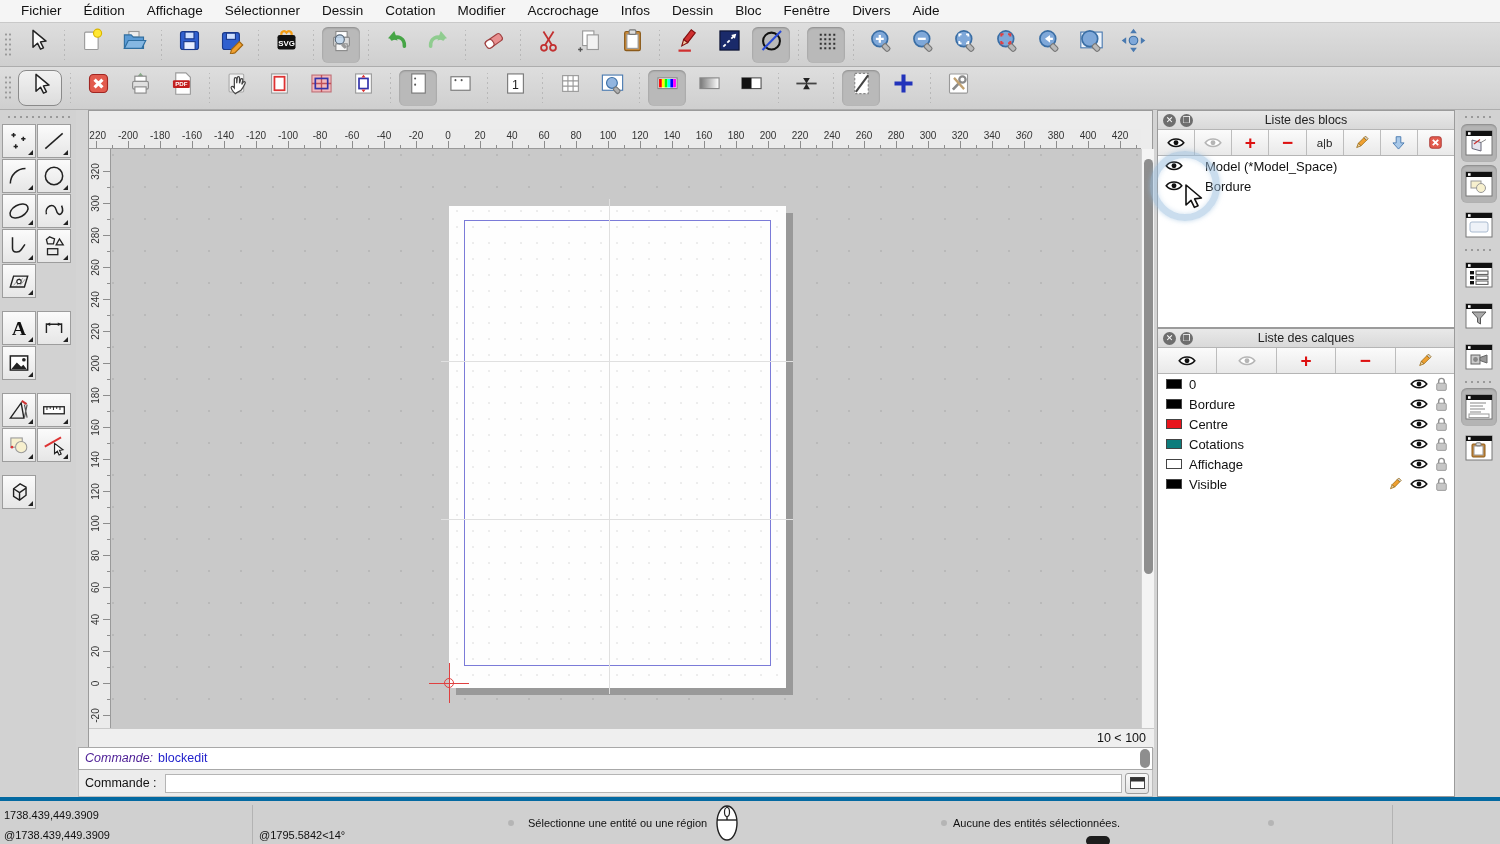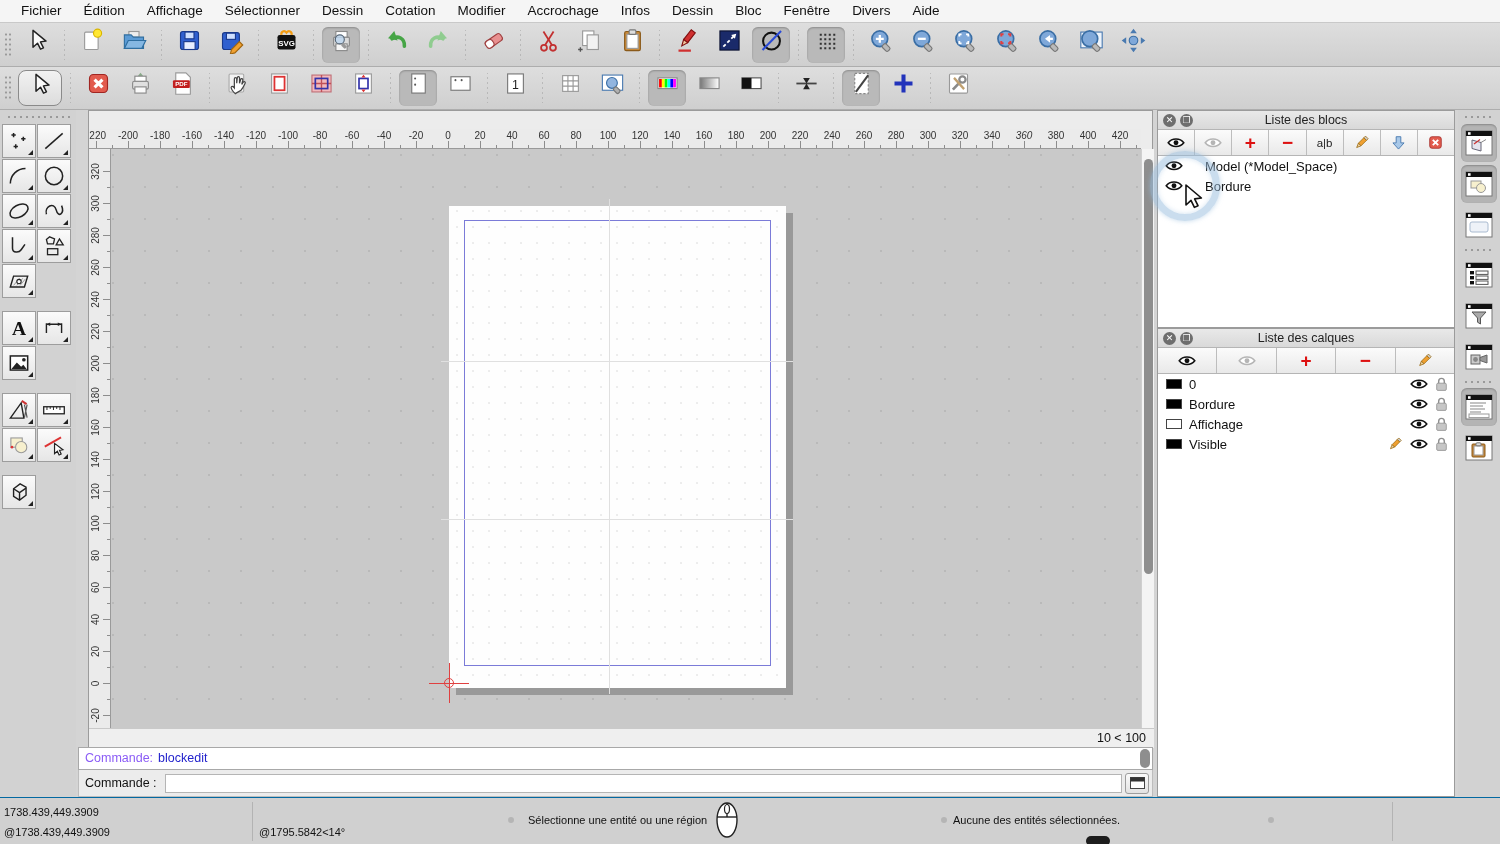--- a/index.html
+++ b/index.html
@@ -69,32 +69,32 @@
   #origin .oc { position:absolute; left:15px; top:15px; width:10px; height:10px; border:1px solid #e04040; border-radius:50%; }
 
   #vscroll { position:absolute; left:1052px; top:38px; width:13px; height:579px; background:#f4f4f4; border-left:1px solid #cfcfcf; }
   #vscroll .thumb { position:absolute; left:2px; top:10px; width:9px; height:415px; background:#8e8e8e; border-radius:5px; }
   #dw-bottom { position:absolute; left:0; top:617px; width:1065px; height:20px; background:#efefef; border-top:1px solid #c9c9c9;
     font-size:12.5px; color:#111; text-align:right; padding-right:8px; line-height:19px; }
 
   
   #cmd-history { position:absolute; left:78px; top:747px; width:1075px; height:23px; background:#fff;
     border:1px solid #a8a8a8; font-size:12.5px; line-height:21px; padding-left:6px; }
-  #cmd-history .lab { color:#8b5cf6; }
+  #cmd-history .lab { color:#4c1d95; font-style:italic; }
   #cmd-history .val { color:#2222cc; margin-left:5px; }
   #cmd-history .sthumb { position:absolute; right:2px; top:1px; width:10px; height:19px; background:#8e8e8e; border-radius:5px; }
   #cmd-input-row { position:absolute; left:78px; top:770px; width:1075px; height:27px; background:#ececec;
     border:1px solid #bdbdbd; border-top:none; display:flex; align-items:center; }
   #cmd-input-row .lab { font-size:12.5px; color:#111; margin:0 8px 0 6px; white-space:nowrap; }
   #cmd-input { flex:1; height:19px; border:1px solid #b5b5b5; background:#fff; font-size:12px; padding:0 4px; outline:none; }
   #cmd-kbd-btn { width:24px; height:21px; margin:0 3px; background:linear-gradient(#fafafa,#e2e2e2);
     border:1px solid #9d9d9d; border-radius:3px; display:flex; align-items:center; justify-content:center; }
 
   
-  #statusbar { position:absolute; left:0; top:797px; width:1500px; height:47px; background:#d0d0d0; border-top:1px solid #0369a1;padding-left:12px; }
+  #statusbar { position:absolute; left:0; top:797px; width:1500px; height:47px; background:#d0d0d0; border-top:4px solid #0369a1;padding-left:12px; }
   .st-line { position:absolute; font-size:11px; color:#111; white-space:nowrap; }
   .st-div { position:absolute; top:4px; width:1px; height:39px; background:#b3b3b3; }
   .st-dot { position:absolute; width:6px; height:6px; border-radius:50%; background:#b5b5b5; }
   #mouse-icon { position:absolute; left:715px; top:3px; }
 
   #dock-hint { position:absolute; left:1086px; top:836px; width:24px; height:10px; border-radius:5px; background:#1d1d1d; }
 
   
   .panel { position:absolute; left:1157px; width:298px; background:#fff; border:1px solid #9b9b9b; }
   #blocks-panel { top:110px; height:218px; }
@@ -1116,20 +1116,56 @@
           </span>
           <span style="display: flex;">
             <svg viewBox="0 0 16 20" xmlns="http://www.w3.org/2000/svg" width="13" height="16">
               <rect x="2" y="9" width="12" height="9" rx="1.5" fill="#c6c6c6" stroke="#8f8f8f"></rect>
               <path d="M4.5 9V6.5a3.5 3.5 0 0 1 7 0V9" fill="none" stroke="#8f8f8f" stroke-width="1.8"></path>
             </svg>
           </span>
         </span>
       </div>
       <div class="list-row">
+        <span class="swatch" style="background: rgb(232, 20, 28);"></span>
+        <span class="layer-label">Centre</span>
+        <span class="lr-icons">
+          <span style="display: flex;">
+            <svg viewBox="0 0 22 14" xmlns="http://www.w3.org/2000/svg" width="18" height="12">
+              <path d="M1.5 7C6 1 16 1 20.5 7 16 13 6 13 1.5 7Z" fill="#fff" stroke="#111" stroke-width="1.9"></path>
+              <circle cx="11" cy="7" r="3" fill="#111"></circle>
+            </svg>
+          </span>
+          <span style="display: flex;">
+            <svg viewBox="0 0 16 20" xmlns="http://www.w3.org/2000/svg" width="13" height="16">
+              <rect x="2" y="9" width="12" height="9" rx="1.5" fill="#c6c6c6" stroke="#8f8f8f"></rect>
+              <path d="M4.5 9V6.5a3.5 3.5 0 0 1 7 0V9" fill="none" stroke="#8f8f8f" stroke-width="1.8"></path>
+            </svg>
+          </span>
+        </span>
+      </div>
+      <div class="list-row">
+        <span class="swatch" style="background: rgb(13, 124, 124);"></span>
+        <span class="layer-label">Cotations</span>
+        <span class="lr-icons">
+          <span style="display: flex;">
+            <svg viewBox="0 0 22 14" xmlns="http://www.w3.org/2000/svg" width="18" height="12">
+              <path d="M1.5 7C6 1 16 1 20.5 7 16 13 6 13 1.5 7Z" fill="#fff" stroke="#111" stroke-width="1.9"></path>
+              <circle cx="11" cy="7" r="3" fill="#111"></circle>
+            </svg>
+          </span>
+          <span style="display: flex;">
+            <svg viewBox="0 0 16 20" xmlns="http://www.w3.org/2000/svg" width="13" height="16">
+              <rect x="2" y="9" width="12" height="9" rx="1.5" fill="#c6c6c6" stroke="#8f8f8f"></rect>
+              <path d="M4.5 9V6.5a3.5 3.5 0 0 1 7 0V9" fill="none" stroke="#8f8f8f" stroke-width="1.8"></path>
+            </svg>
+          </span>
+        </span>
+      </div>
+      <div class="list-row">
         <span class="swatch" style="background: rgb(255, 255, 255);"></span>
         <span class="layer-label">Affichage</span>
         <span class="lr-icons">
           <span style="display: flex;">
             <svg viewBox="0 0 22 14" xmlns="http://www.w3.org/2000/svg" width="18" height="12">
               <path d="M1.5 7C6 1 16 1 20.5 7 16 13 6 13 1.5 7Z" fill="#fff" stroke="#111" stroke-width="1.9"></path>
               <circle cx="11" cy="7" r="3" fill="#111"></circle>
             </svg>
           </span>
           <span style="display: flex;">

